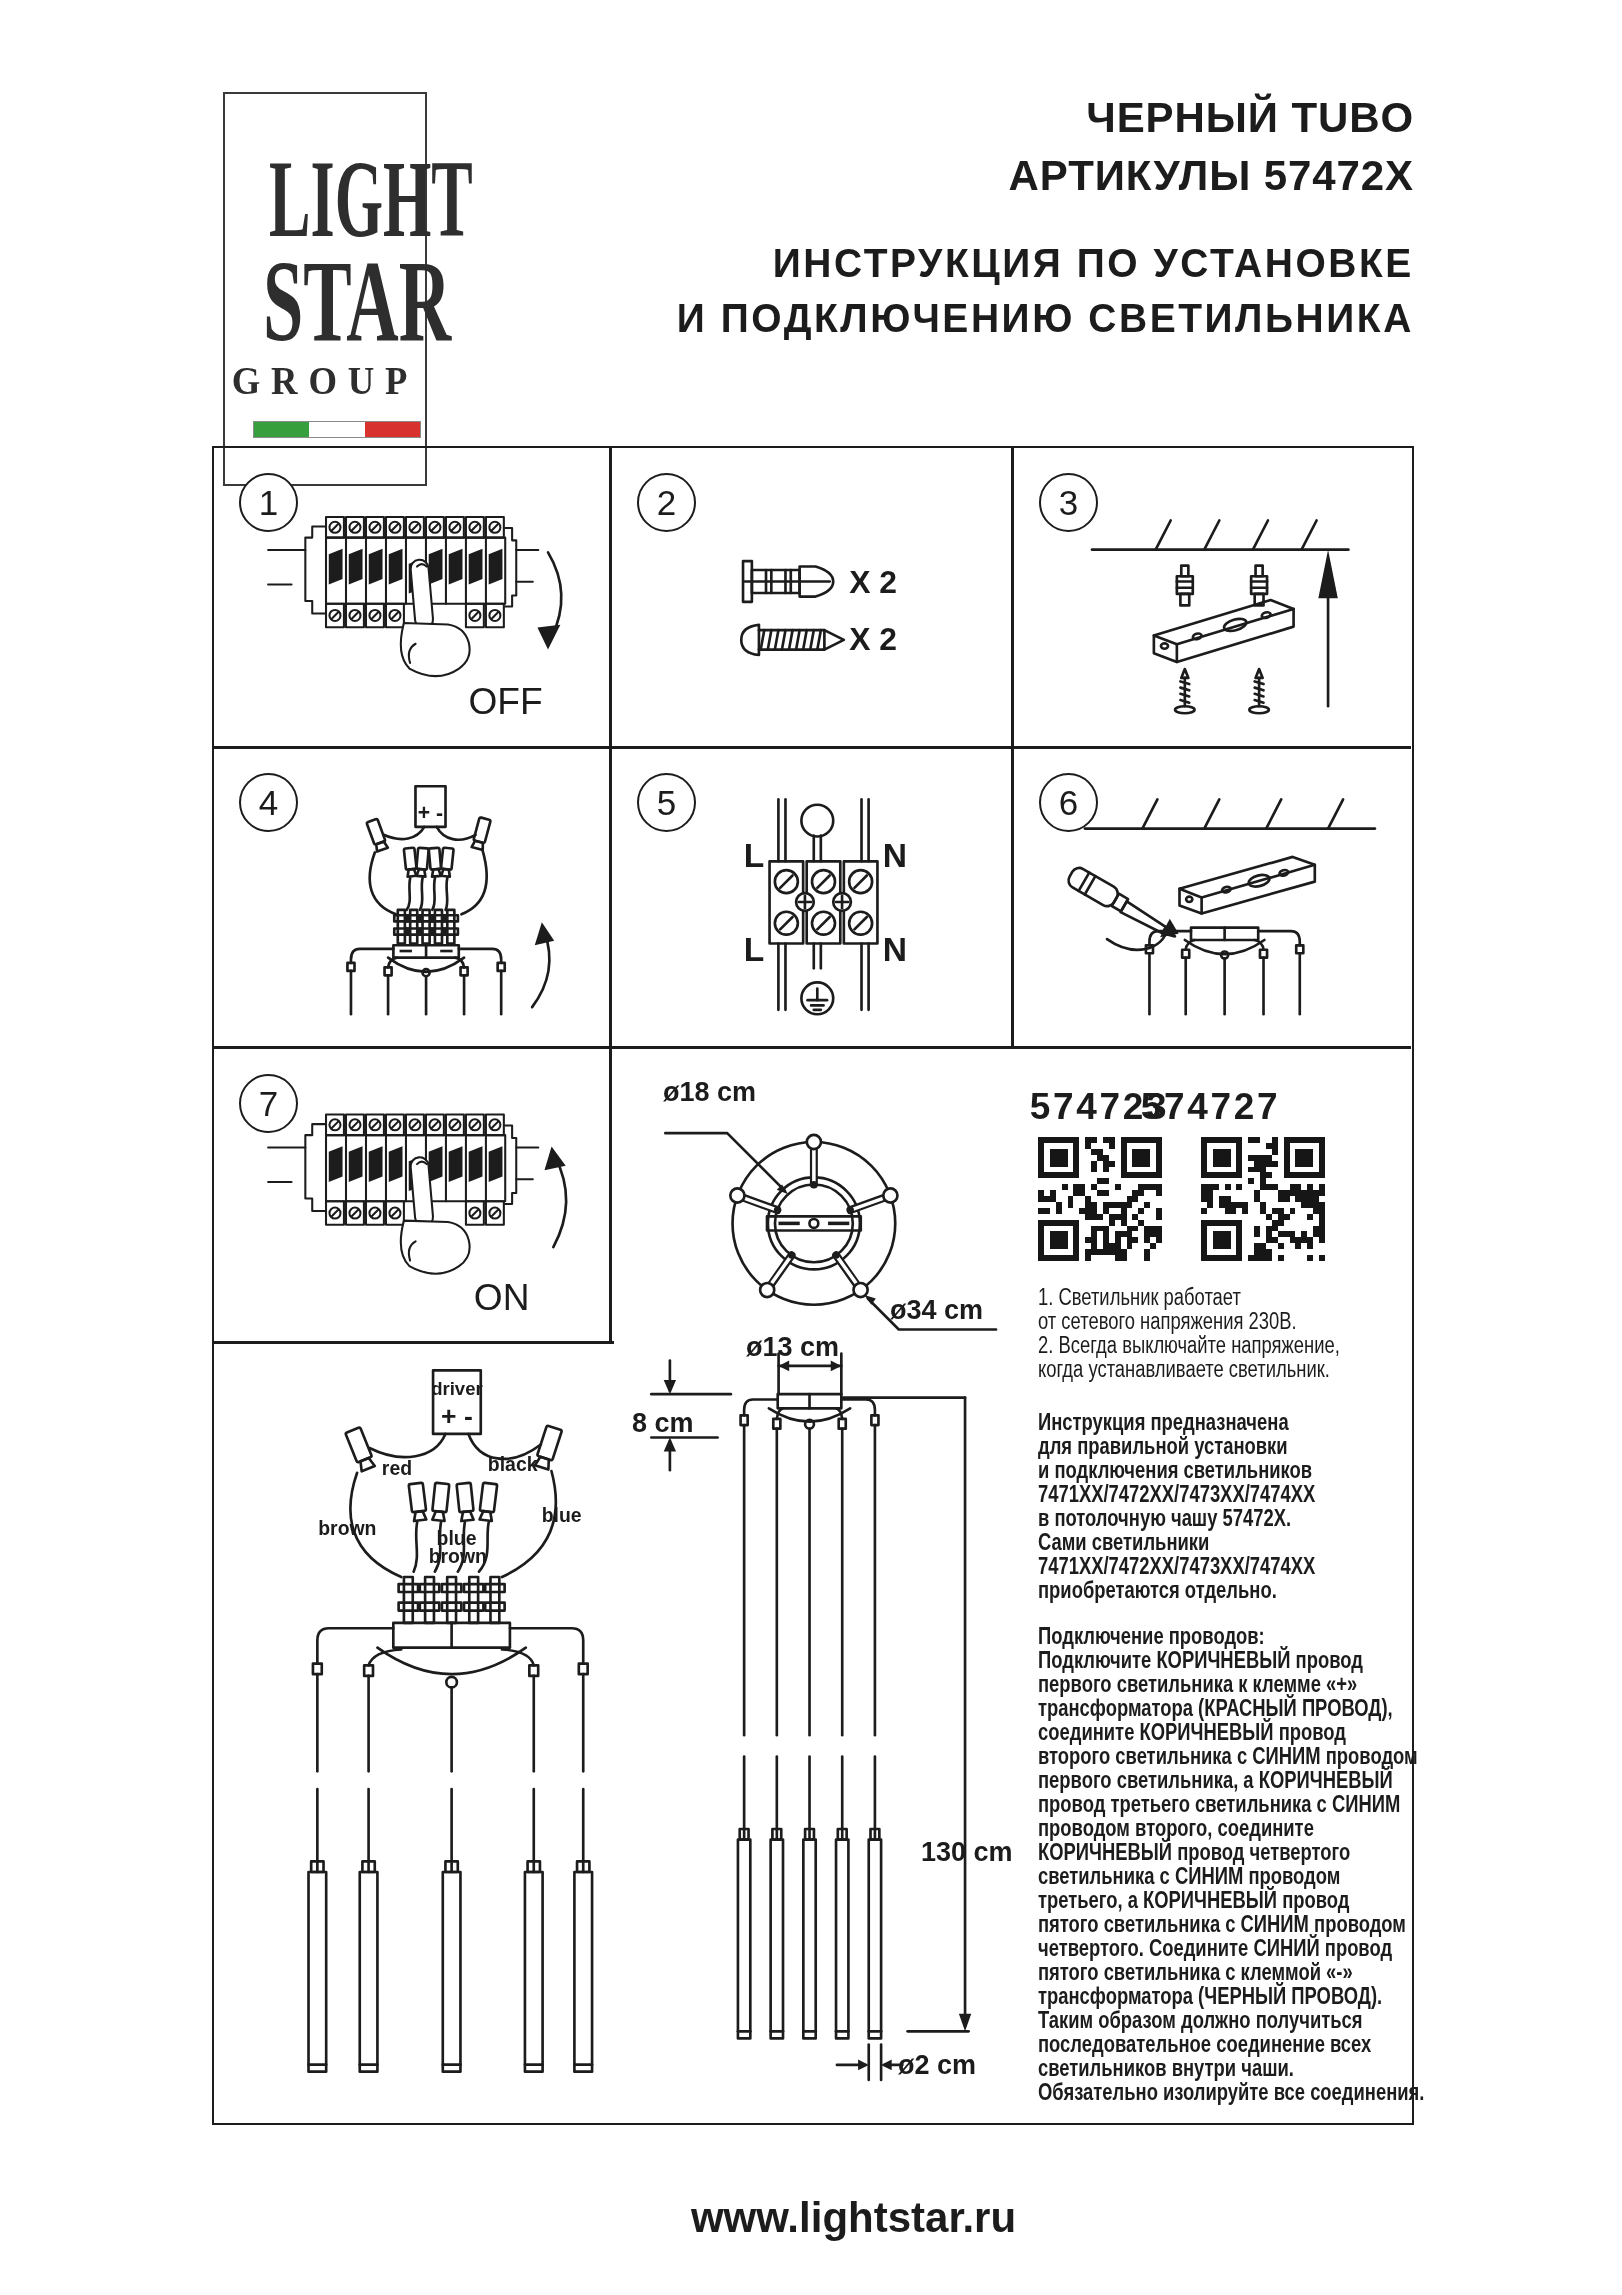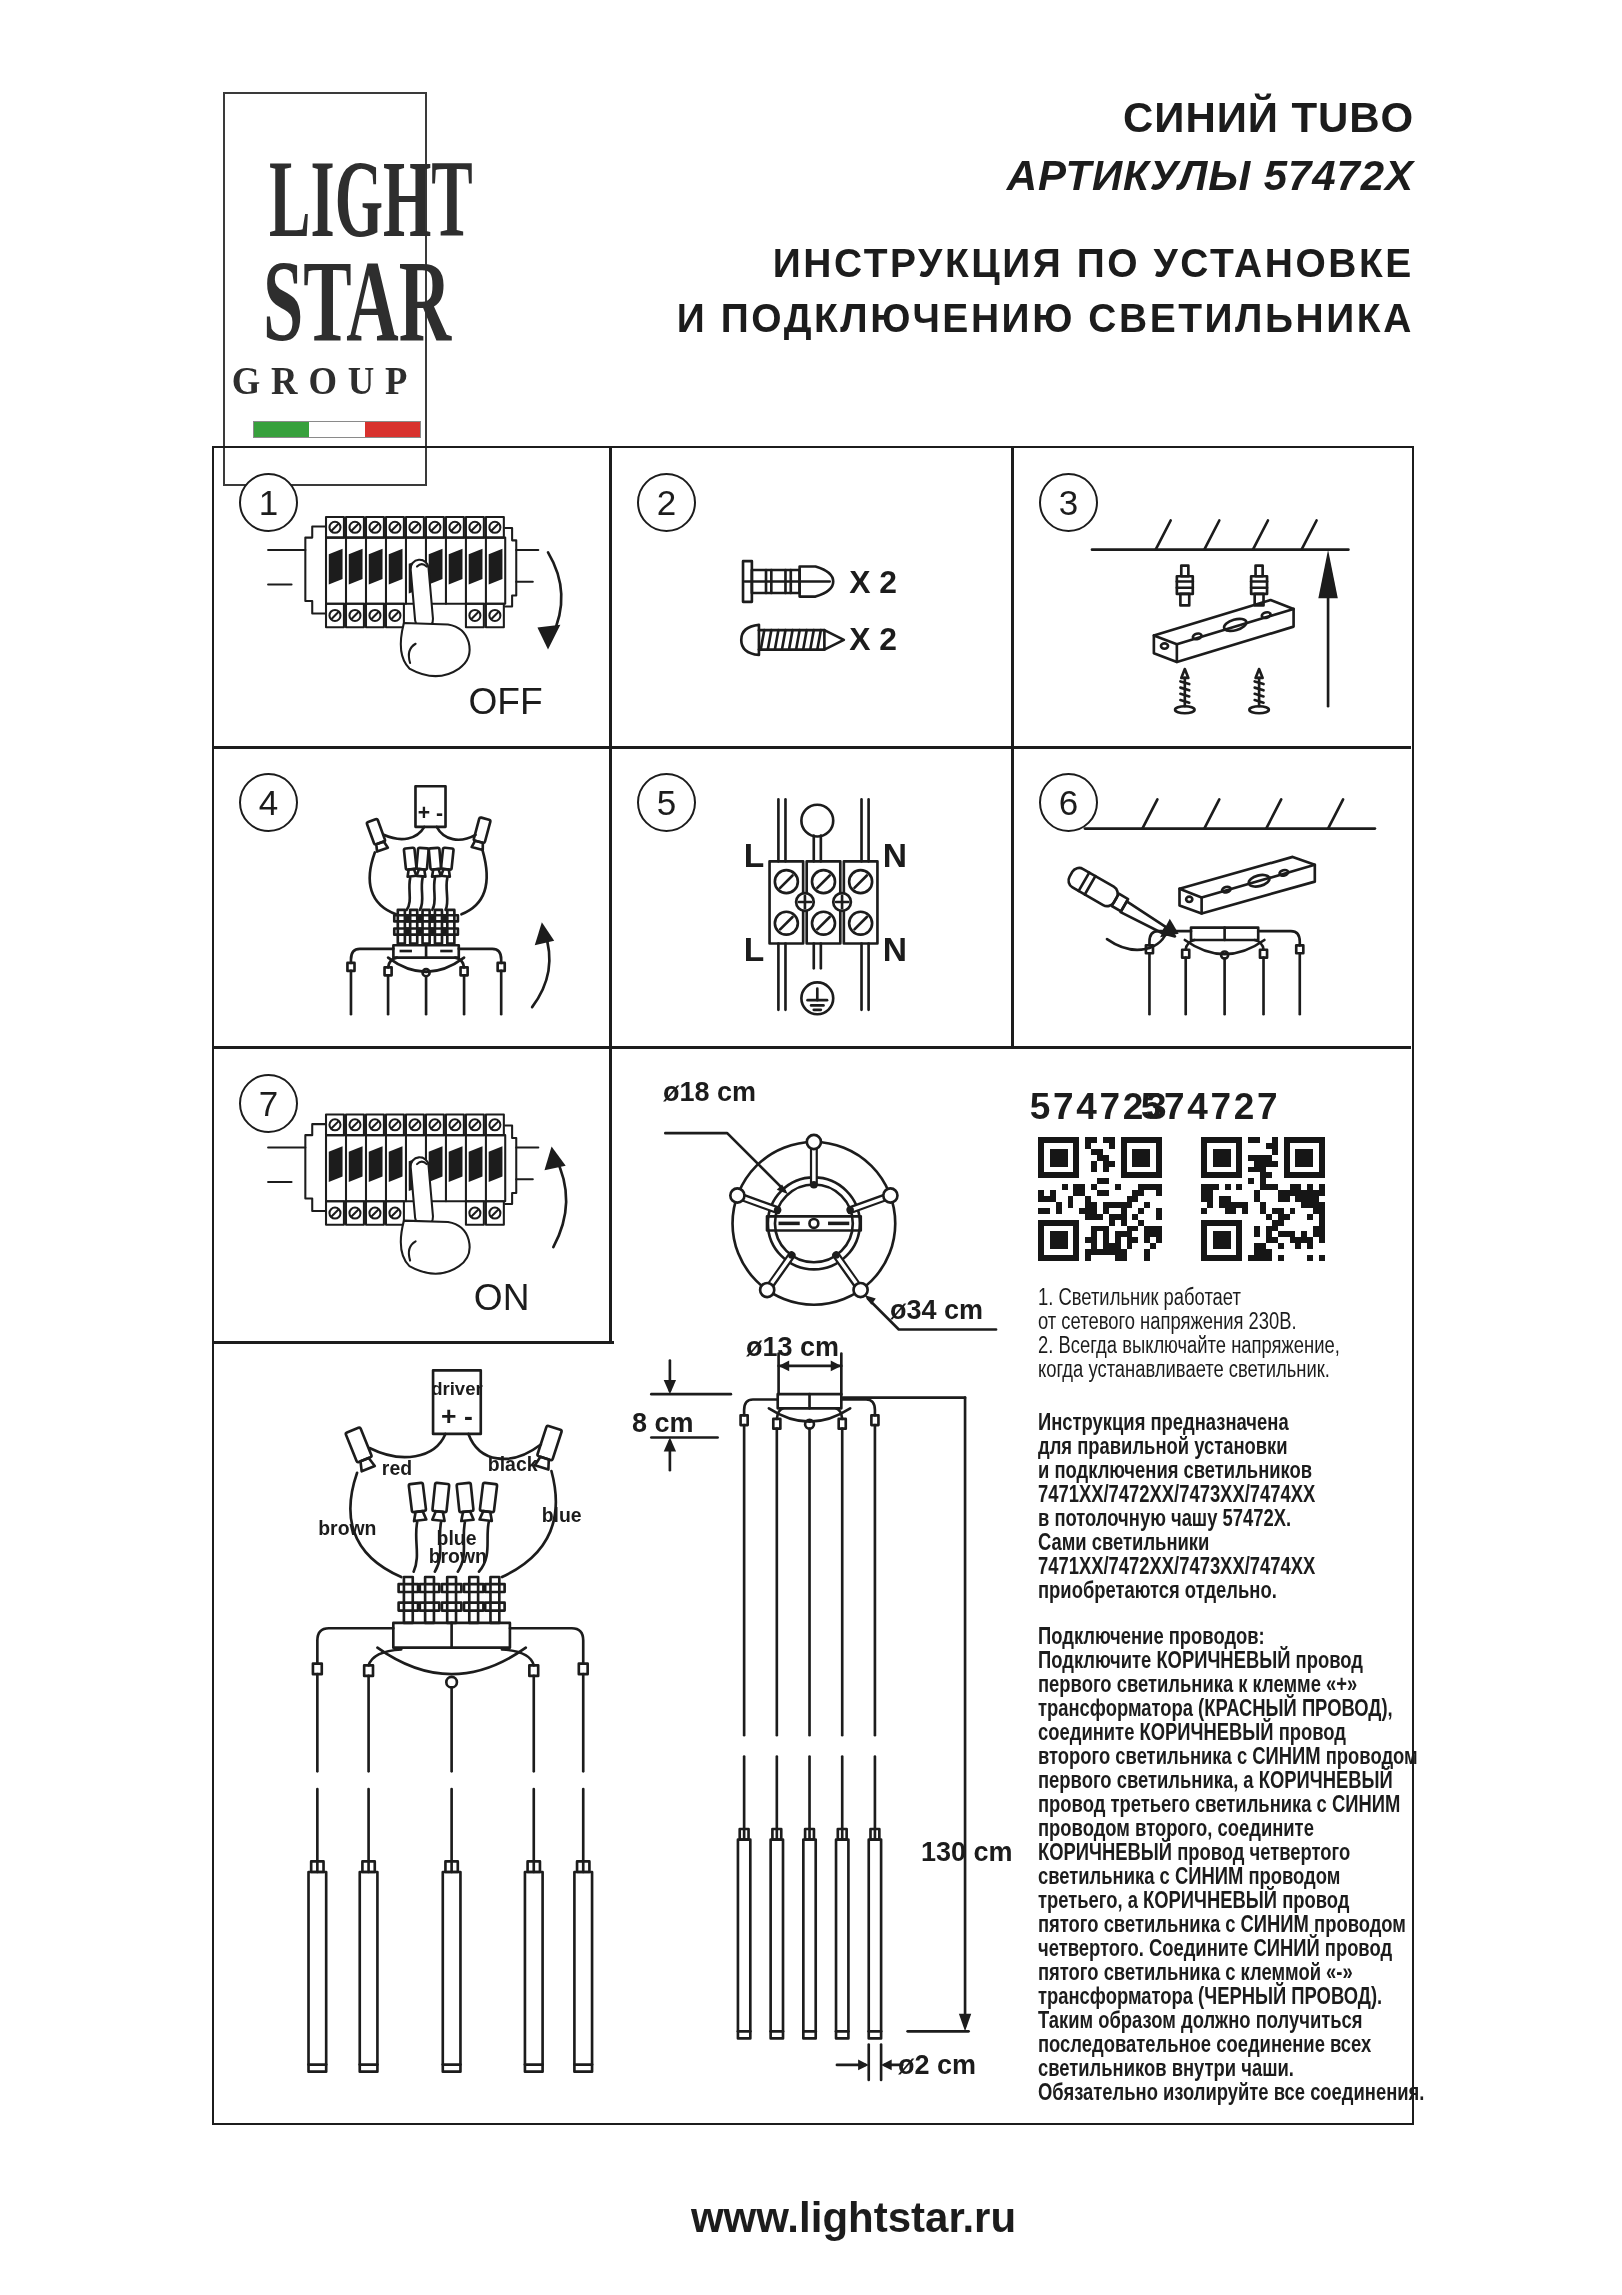--- a/index.html
+++ b/index.html
@@ -12,21 +12,21 @@
             font-weight:bold;line-height:1;color:#2e2e2e;}
   .lg1{top:49px;font-size:111px;transform:scaleX(0.56);}
   .lg2{top:148px;font-size:117px;transform:scaleX(0.62);}
   .lg3{top:267px;font-family:"Liberation Sans",sans-serif;font-weight:400;font-size:39px;
        letter-spacing:11.5px;transform:scaleX(0.94);color:#3a3a3a;}
   .flag{position:absolute;left:28px;top:327px;width:168px;height:17px;display:flex;border:0.9px solid #8a8a8a;box-sizing:border-box;}
   .flag div{flex:1;}
   
   .hdr{right:209px;text-align:right;font-weight:bold;white-space:nowrap;transform-origin:100% 0;}
   .hdr-series{top:94px;font-size:42px;letter-spacing:0.9px;}
-  .hdr-articles{top:152px;font-size:42px;letter-spacing:0.9px;font-style:italic;}
+  .hdr-articles{top:152px;font-size:42px;letter-spacing:0.9px;}
   .hdr-t1{top:240px;font-size:41px;letter-spacing:2.7px;transform:scaleX(0.95);}
   .hdr-t2{top:295px;font-size:41px;letter-spacing:2.7px;transform:scaleX(0.95);}
   
   .content{left:212px;top:446px;width:1202px;height:1679px;border:2.7px solid #1c1c1c;box-sizing:border-box;}
   .gline{position:absolute;background:#1c1c1c;}
   .step{position:absolute;width:55px;height:55px;border:2.7px solid #1c1c1c;border-radius:50%;
         display:flex;align-items:center;justify-content:center;font-size:35px;background:#fff;}
   
   svg{position:absolute;overflow:visible;}
   .lineart{stroke:#1c1c1c;stroke-width:3px;fill:none;stroke-linecap:round;stroke-linejoin:round;}
@@ -51,21 +51,21 @@
     <div class="lg lg1">LIGHT</div>
     <div class="lg lg2">STAR</div>
     <div class="lg lg3">GROUP</div>
     <div class="flag">
       <div style="background:#37a03c"></div>
         <div style="background:#ffffff"></div>
         <div style="background:#d8322e"></div>
     </div>
   </div>
 
-  <div class="abs hdr hdr-series">СИНИЙ TUBO</div>
+  <div class="abs hdr hdr-series">ЧЕРНЫЙ TUBO</div>
   <div class="abs hdr hdr-articles">АРТИКУЛЫ 57472Х</div>
   <div class="abs hdr hdr-t1">ИНСТРУКЦИЯ ПО УСТАНОВКЕ</div>
   <div class="abs hdr hdr-t2">И ПОДКЛЮЧЕНИЮ СВЕТИЛЬНИКА</div>
 
   <div class="abs content">
 
     <div class="gline" style="left:0;top:298px;width:1197px;height:2.7px;"></div>
     <div class="gline" style="left:0;top:598px;width:1197px;height:2.7px;"></div>
     <div class="gline" style="left:0;top:893px;width:400px;height:2.7px;"></div>
     <div class="gline" style="left:395px;top:0;width:2.7px;height:895px;"></div>

